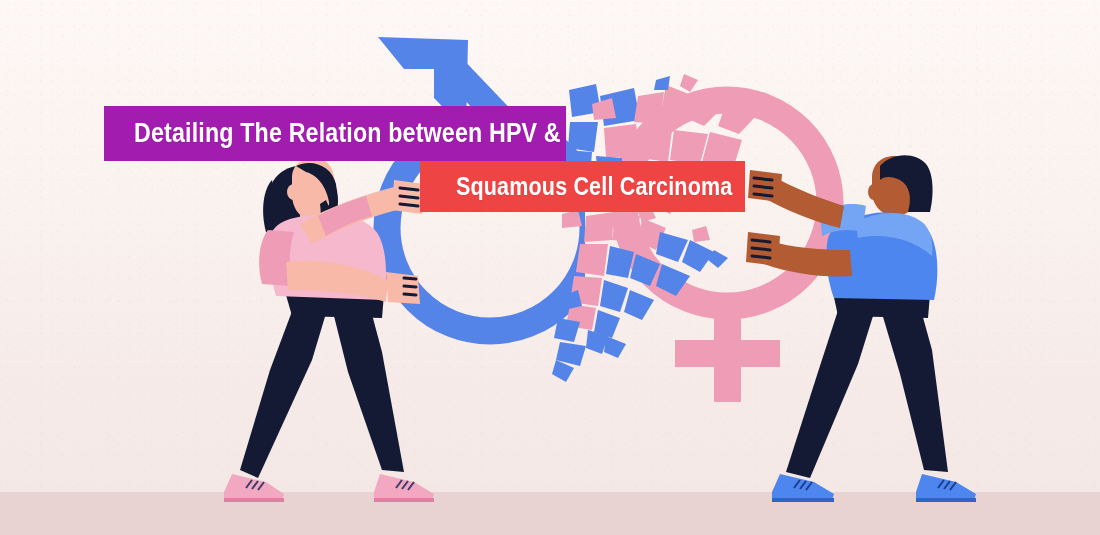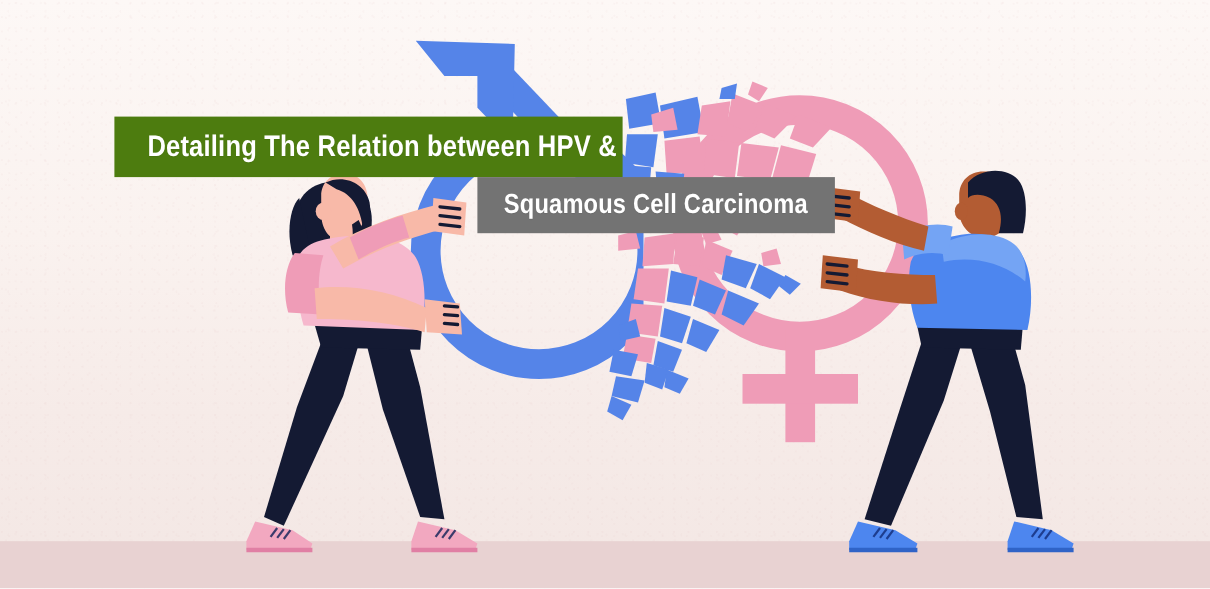--- a/index.html
+++ b/index.html
@@ -53,30 +53,30 @@
     font-weight: 700;
     letter-spacing: 0.2px;
     white-space: nowrap;
     text-shadow: 0 1px 1px rgba(0,0,0,0.07);
     transform: scaleX(0.86);
     transform-origin: left center;
   }
   #banner-blue {
     left: 104px; top: 106px;
     width: 462px; height: 55px;
-    background: #4d7c0f;
+    background: #a21caf;
     padding-left: 30px;
     z-index: 40;
   }
   #banner-blue span { font-size: 27px; }
   #banner-pink {
-    left: 434px; top: 161px;
+    left: 420px; top: 161px;
     width: 325px; height: 51px;
-    background: #737373;
-    padding-left: 24px;
+    background: #ef4444;
+    padding-left: 36px;
     z-index: 40;
   }
   #banner-pink span { font-size: 25px; }
 
   #watermark {
     position: absolute;
     left: 975px; top: 452px;
     color: #ef9cb7;
     font-family: "Liberation Serif", serif;
     font-size: 20px;

